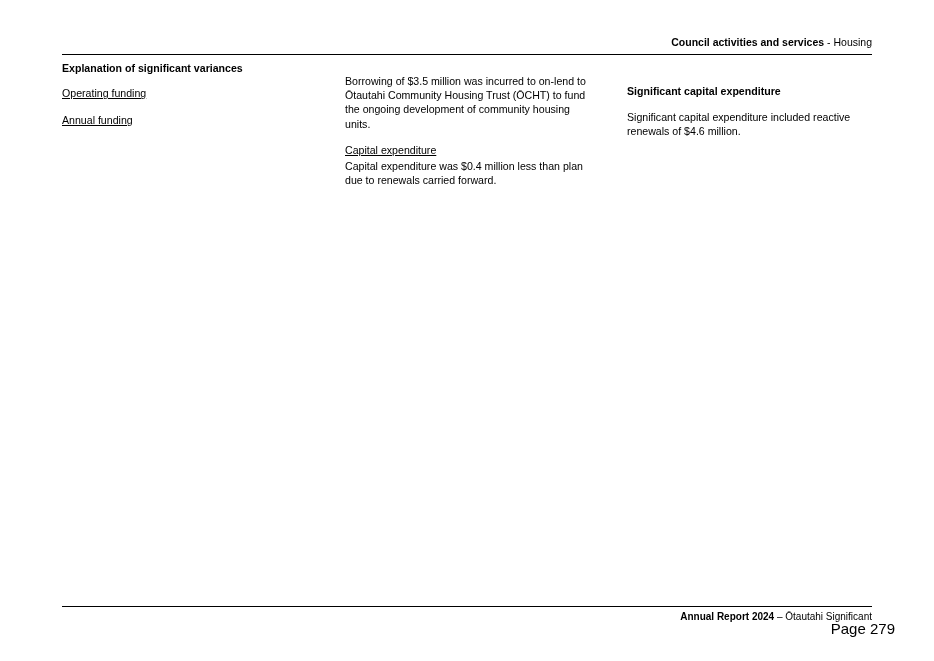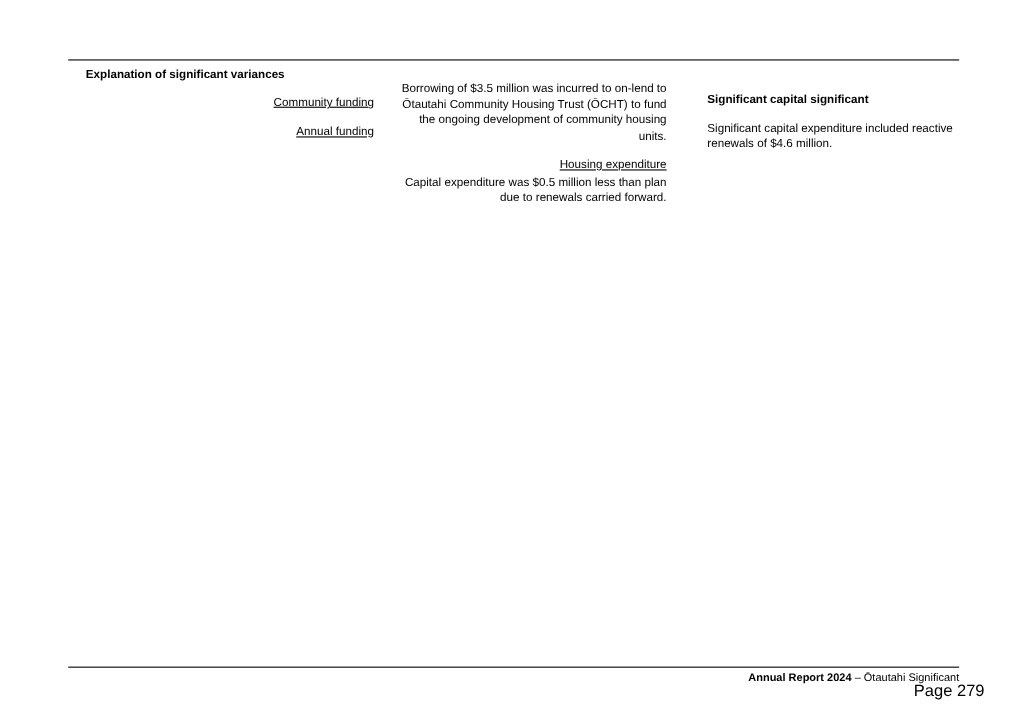--- a/index.html
+++ b/index.html
@@ -45,21 +45,20 @@
     width: 810px;
     height: 1px;
     background: #000000;
   }
 
   
   .col {
     position: absolute;
     font-size: 10.6px;
     line-height: 1.33;
-    margin-left: 16px;
   }
   .col-1 { top: 62px; left: 62px;  width: 262px; }
   .col-2 { top: 74px; left: 345px; width: 245px; }
   .col-3 { top: 85px; left: 627px; width: 250px; }
 
   .sec-title {
     font-weight: bold;
     font-size: 10.6px;
     margin: 0 0 12px 0;
     line-height: 1.25;
@@ -69,21 +68,21 @@
     font-size: 10.6px;
     text-decoration: underline;
     line-height: 1.3;
   }
   .body-text {
     margin: 0 0 12px 0;
     font-size: 10.6px;
     line-height: 1.34;
   }
   .body-text.tight { margin-bottom: 0; }
-  .block { margin-bottom: 13px; text-align: right; }
+  .block { margin-bottom: 13px; }
   .block:last-child { margin-bottom: 0; }
 
   
   .rule-bottom {
     position: absolute;
     top: 606px;
     left: 62px;
     width: 810px;
     height: 1px;
     background: #000000;
@@ -107,47 +106,50 @@
     text-align: right;
     font-size: 15px;
     line-height: 1.3;
   }
 </style>
 </head>
 <body>
 
 <div class="page">
 
+  <div class="header">
+    <span class="strong">Council activities and services</span><span class="light"> - </span><span class="light">Housing</span>
+  </div>
   <div class="rule-top"></div>
 
   <div class="col col-1">
     <p class="sec-title">Explanation of significant variances</p>
 
     <div class="block">
-      <p class="sub-head">Community funding</p>
+      <p class="sub-head">Operating funding</p>
     </div>
 
     <div class="block">
       <p class="sub-head">Annual funding</p>
     </div>
   </div>
 
   <div class="col col-2">
     <div class="block">
       <p class="body-text tight">Borrowing of $3.5 million was incurred to on-lend to Ōtautahi Community Housing Trust (ŌCHT) to fund the ongoing development of community housing units.</p>
     </div>
 
     <div class="block">
-      <p class="sub-head">Housing expenditure</p>
-      <p class="body-text tight">Capital expenditure was $0.5 million less than plan due to renewals carried forward.</p>
+      <p class="sub-head">Capital expenditure</p>
+      <p class="body-text tight">Capital expenditure was $0.4 million less than plan due to renewals carried forward.</p>
     </div>
   </div>
 
   <div class="col col-3">
-    <p class="sec-title">Significant capital significant</p>
+    <p class="sec-title">Significant capital expenditure</p>
     <p class="body-text tight">Significant capital expenditure included reactive renewals of $4.6 million.</p>
   </div>
 
   <div class="rule-bottom"></div>
   <div class="footer-line">
     <span class="strong">Annual Report 2024</span><span> – Ōtautahi Significant</span>
   </div>
   <div class="page-number">Page 279</div>
 
 </div>

